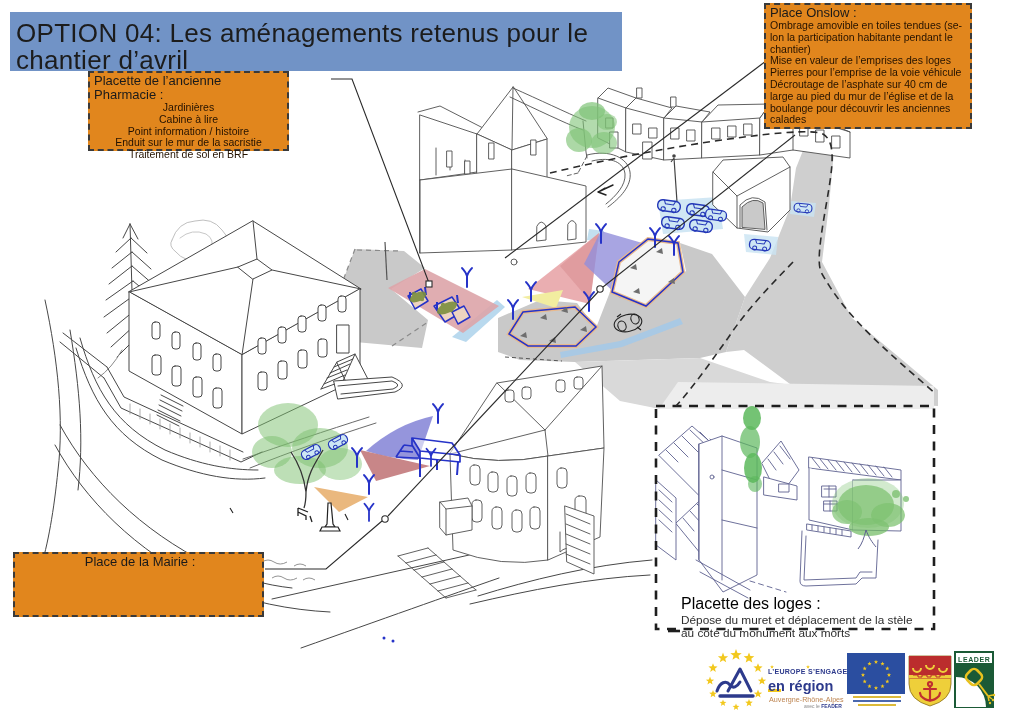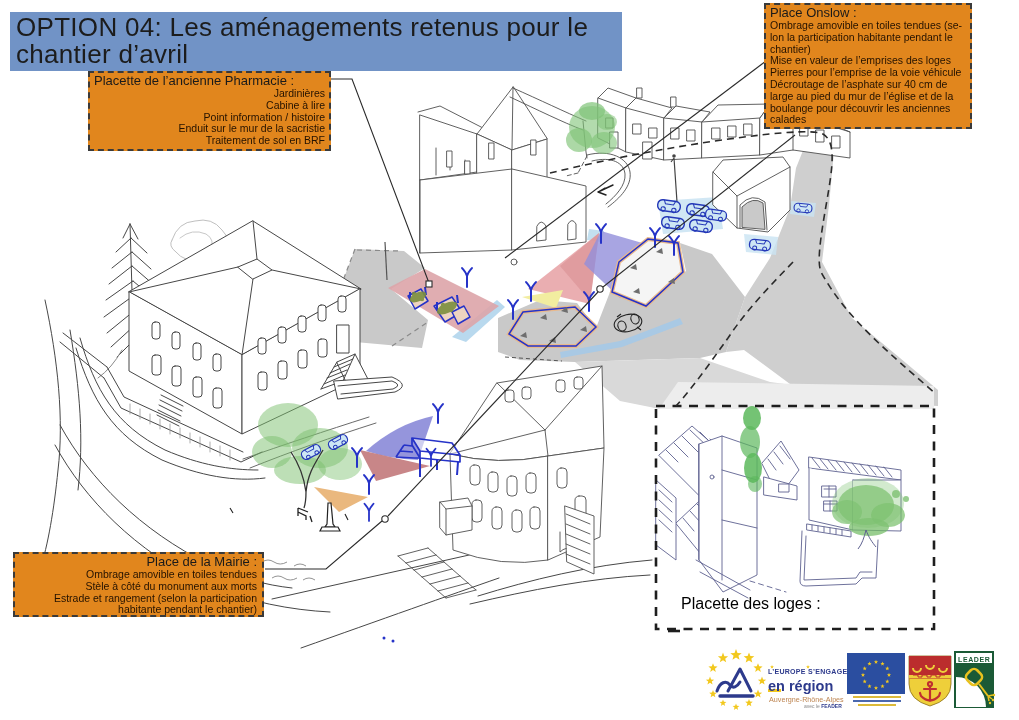--- a/index.html
+++ b/index.html
@@ -1,21 +1,21 @@
 <!DOCTYPE html>
 <html><head>
 <meta charset="utf-8">
 <style>
 html,body{margin:0;padding:0;background:#fff}
 .page{position:relative;width:1019px;height:720px;background:#ffffff;font-family:"Liberation Sans",sans-serif;overflow:hidden}
 .page svg{position:absolute;left:0;top:0}
-.titlebar{position:absolute;left:10px;top:12px;width:612px;height:59px;background:#7193c6;color:#1c1c1c;font-size:26px;line-height:27px;padding:2px 0 0 6px;box-sizing:border-box;letter-spacing:.3px}
+.titlebar{position:absolute;left:10px;top:12px;width:612px;height:59px;background:#7193c6;color:#1c1c1c;font-size:26px;line-height:27px;padding:8px 0 0 6px;box-sizing:border-box;letter-spacing:.3px}
 .obox{position:absolute;background:#e1861d;border:2px dashed #3a3a3a;color:#241200;box-sizing:border-box;font-size:10.5px;line-height:11.8px}
 .obox .t{font-size:13px;line-height:14px;color:#1a1a1a}
-.ra{text-align:right}
+.ra{text-align:center}
 .callout-t{position:absolute;left:681px;top:595px;font-size:16px;color:#000000}
 .callout-b{position:absolute;left:681px;top:614px;font-size:11.8px;line-height:13px;color:#2e2e2e}
 .caption{position:absolute;left:716px;top:707px;font-size:11.6px;color:#1c1c1c;letter-spacing:.1px;white-space:nowrap}
 </style>
 </head>
 <body>
 <div class="page">
 <svg width="1019" height="720" viewBox="0 0 1019 720">
 <defs>
 <polygon id="star5" points="0,-4 1,-1.38 3.8,-1.24 1.62,0.53 2.35,3.24 0,1.7 -2.35,3.24 -1.62,0.53 -3.8,-1.24 -1,-1.38" fill="#f2c81e"></polygon>
@@ -505,31 +505,31 @@
 <path d="M988,696 l4,3 M988,696 l1,5 M988,696 l5,-1" stroke="#e8c11e" stroke-width="1.5" fill="none"></path>
 <circle cx="993" cy="700" r="1.2" fill="#e8c11e"></circle>
         <circle cx="990" cy="703" r="1.2" fill="#e8c11e"></circle>
         <circle cx="994" cy="695" r="1.2" fill="#e8c11e"></circle>
 </g>
 
 </svg>
 
 <div class="titlebar">OPTION 04: Les aménagements retenus pour le<br>chantier d’avril</div>
 
-<div class="obox" style="left:88px;top:71px;width:243px;height:80px;padding:1px 4px 0 4px">
+<div class="obox" style="left:88px;top:71px;width:201px;height:80px;padding:1px 4px 0 4px">
 <div class="t">Placette de l’ancienne Pharmacie :</div>
 <div class="ra">Jardinières<br>Cabine à lire<br>Point information / histoire<br>Enduit sur le mur de la sacristie<br>Traitement de sol en BRF</div>
 </div>
 
 <div class="obox" style="left:764px;top:3px;width:208px;height:126px;padding:1px 3px 0 4px">
 <div class="t">Place Onslow :</div>
 <div>Ombrage amovible en toiles tendues (se-<br>lon la participation habitante pendant le<br>chantier)<br>Mise en valeur de l’emprises des loges<br>Pierres pour l’emprise de la voie véhicule<br>Décroutage de l’asphate sur 40 cm de<br>large au pied du mur de l’église et de la<br>boulange pour découvrir les anciennes<br>calades</div>
 </div>
 
 <div class="obox" style="left:13px;top:552px;width:251px;height:65px;padding:1px 5px 0 8px">
 <div class="t ra">Place de la Mairie :</div>
-<div class="ra">Ombrage amovible en toiles tendues<br>Stèle à côté du monument aux morts<br>Estrade et rangement (selon la participation<br>habitante pendant le chantier)</div>
 </div>
 
 <div class="callout-t">Placette des loges :</div>
 
+<div class="callout-b">Dépose du muret et déplacement de la stèle<br>au côté du monument aux morts</div>
 
 </div>
 
 </body></html>

